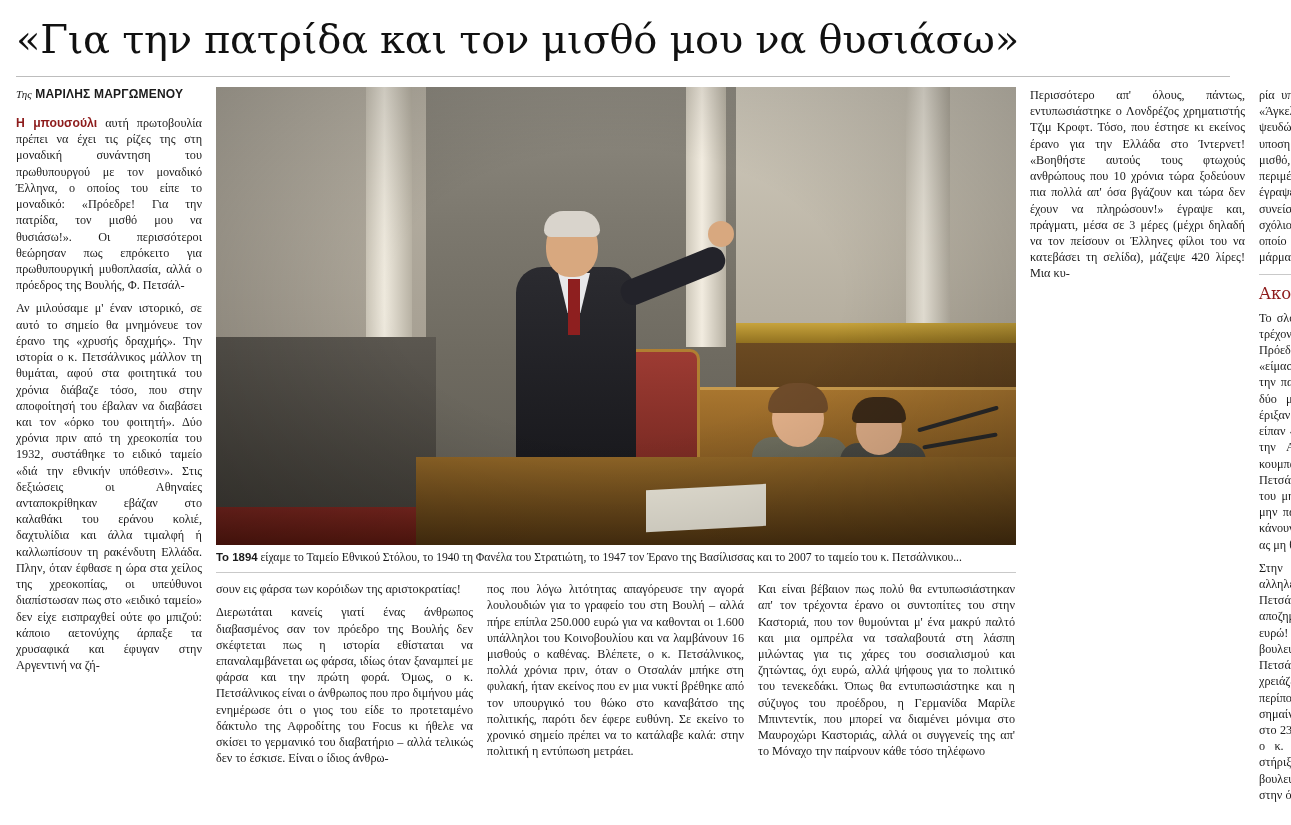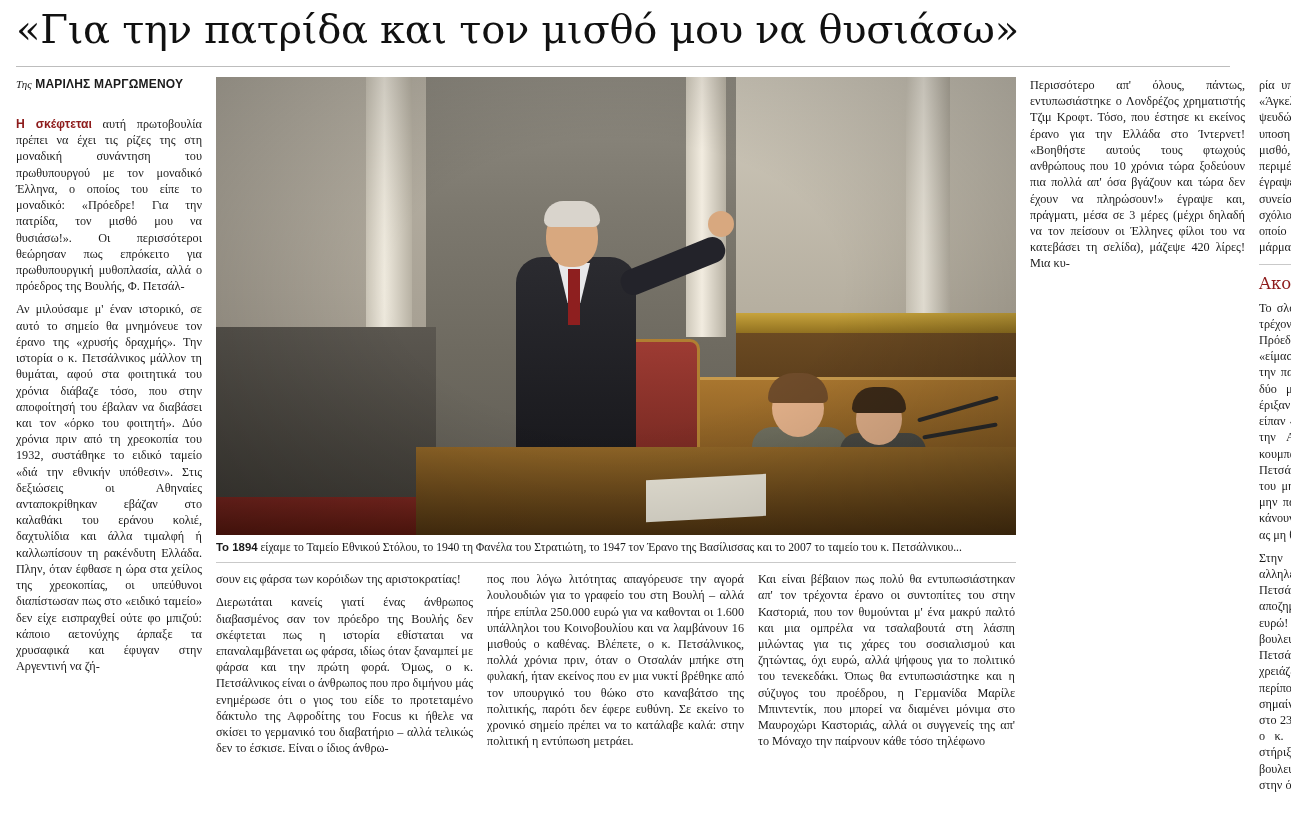--- a/index.html
+++ b/index.html
@@ -12,21 +12,21 @@
     height: 825px;
     font-family: "Liberation Serif", serif;
     color: #1a1a1a;
     overflow: hidden;
   }
   .page {
     position: relative;
     width: 1246px;
     height: 825px;
     box-sizing: border-box;
-    padding: 4px 16px 8px 16px;
+    padding: 14px 16px 8px 16px;
   }
   .headline {
     font-family: "DejaVu Serif", serif;
     font-size: 40px;
     font-weight: 400;
     letter-spacing: -0.3px;
     color: #111;
     margin: 4px 0 16px 0;
     line-height: 1.05;
     white-space: nowrap;
@@ -42,21 +42,21 @@
     gap: 14px;
     align-items: flex-start;
   }
   
   .col-left {
     width: 186px;
     flex: 0 0 186px;
   }
   .byline {
     font-size: 12px;
-    margin-bottom: 24px;
+    margin-bottom: 13px;
     letter-spacing: 0.2px;
   }
   .byline .by-pre {
     font-style: italic;
     font-family: "Liberation Serif", serif;
     font-size: 11px;
   }
   .byline .by-name {
     font-family: "Liberation Sans", sans-serif;
     font-weight: bold;
@@ -305,21 +305,21 @@
   <hr class="rule-top">
 
   <div class="content">
 
     <div class="col-left">
       <div class="byline">
         <span class="by-pre">Της</span>
         <span class="by-name">ΜΑΡΙΛΗΣ ΜΑΡΓΩΜΕΝΟΥ</span>
       </div>
 
-      <p class="lead"><span class="drop">Η σκέφτεται</span><span> αυτή πρωτοβουλία πρέπει να έχει τις ρίζες της στη μοναδική συνάντηση του πρωθυπουργού με τον μοναδικό Έλληνα, ο οποίος του είπε το μοναδικό: «Πρόεδρε! Για την πατρίδα, τον μισθό μου να θυσιάσω!». Οι περισσότεροι θεώρησαν πως επρόκειτο για πρωθυπουργική μυθοπλασία, αλλά ο πρόεδρος της Βουλής, Φ. Πετσάλ-</span></p>
+      <p class="lead"><span class="drop">Η μπουσούλι</span><span> αυτή πρωτοβουλία πρέπει να έχει τις ρίζες της στη μοναδική συνάντηση του πρωθυπουργού με τον μοναδικό Έλληνα, ο οποίος του είπε το μοναδικό: «Πρόεδρε! Για την πατρίδα, τον μισθό μου να θυσιάσω!». Οι περισσότεροι θεώρησαν πως επρόκειτο για πρωθυπουργική μυθοπλασία, αλλά ο πρόεδρος της Βουλής, Φ. Πετσάλ-</span></p>
 
 
       <div class="body-text">
         <p>Αν μιλούσαμε μ' έναν ιστορικό, σε αυτό το σημείο θα μνημόνευε τον έρανο της «χρυσής δραχμής». Την ιστορία ο κ. Πετσάλνικος μάλλον τη θυμάται, αφού στα φοιτητικά του χρόνια διάβαζε τόσο, που στην αποφοίτησή του έβαλαν να διαβάσει και τον «όρκο του φοιτητή». Δύο χρόνια πριν από τη χρεοκοπία του 1932, συστάθηκε το ειδικό ταμείο «διά την εθνικήν υπόθεσιν». Στις δεξιώσεις οι Αθηναίες ανταποκρίθηκαν εβάζαν στο καλαθάκι του εράνου κολιέ, δαχτυλίδια και άλλα τιμαλφή ή καλλωπίσουν τη ρακένδυτη Ελλάδα. Πλην, όταν έφθασε η ώρα στα χείλος της χρεοκοπίας, οι υπεύθυνοι διαπίστωσαν πως στο «ειδικό ταμείο» δεν είχε εισπραχθεί ούτε φο μπιζού: κάποιο αετονύχης άρπαξε τα χρυσαφικά και έφυγαν στην Αργεντινή να ζή-</p>
       </div>
     </div>
 
     <div class="col-center">
 
       <div class="photo-wrap">

